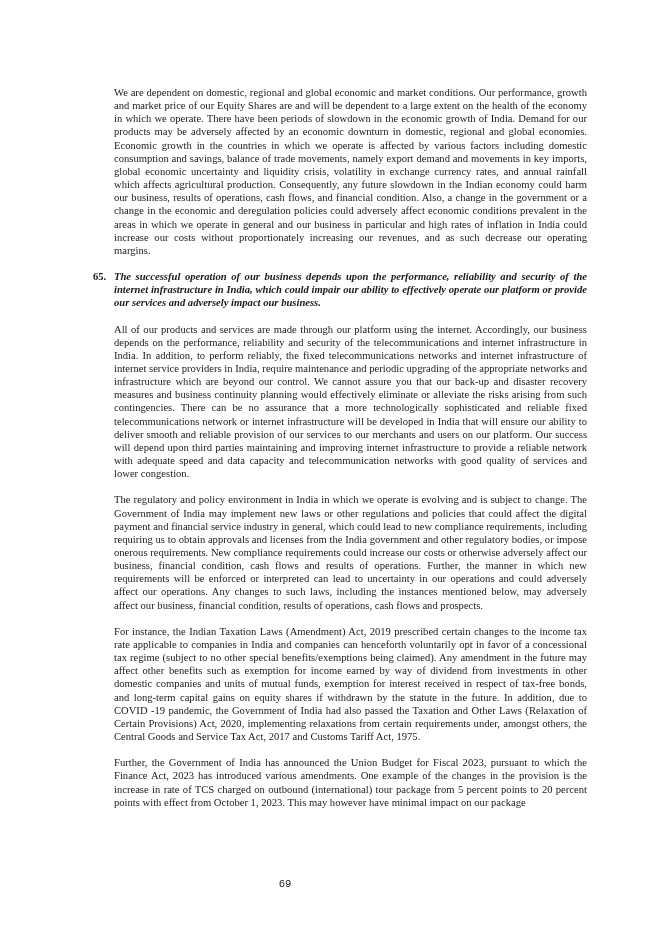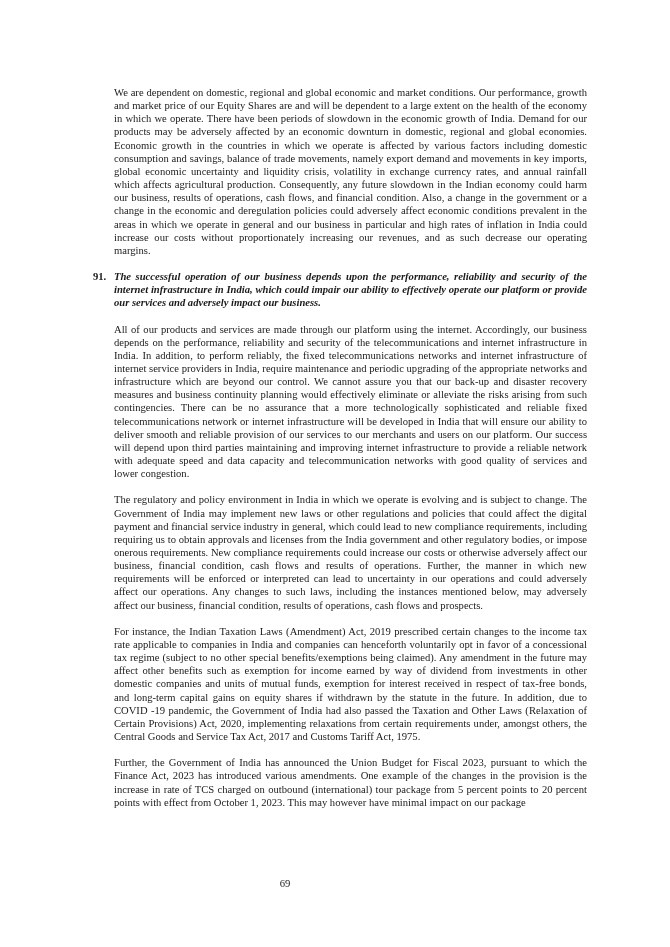--- a/index.html
+++ b/index.html
@@ -47,34 +47,34 @@
       font-style: normal;
       font-weight: bold;
     }
     .page-number {
       position: absolute;
       left: 0;
       width: 570px;
       top: 878px;
       text-align: center;
       font-size: 10.6px;
-      font-family: Liberation Serif, serif;
+      font-family: Liberation Mono, monospace;
       color: #1a1a1a;
     }
   </style>
 </head>
 <body>
 
 <div class="page">
   <div class="content">
 
     <p class="para">We are dependent on domestic, regional and global economic and market conditions. Our performance, growth and market price of our Equity Shares are and will be dependent to a large extent on the health of the economy in which we operate. There have been periods of slowdown in the economic growth of India. Demand for our products may be adversely affected by an economic downturn in domestic, regional and global economies. Economic growth in the countries in which we operate is affected by various factors including domestic consumption and savings, balance of trade movements, namely export demand and movements in key imports, global economic uncertainty and liquidity crisis, volatility in exchange currency rates, and annual rainfall which affects agricultural production. Consequently, any future slowdown in the Indian economy could harm our business, results of operations, cash flows, and financial condition. Also, a change in the government or a change in the economic and deregulation policies could adversely affect economic conditions prevalent in the areas in which we operate in general and our business in particular and high rates of inflation in India could increase our costs without proportionately increasing our revenues, and as such decrease our operating margins.</p>
 
     <div class="item-heading">
-      <span class="item-number">91.</span>
+      <span class="item-number">65.</span>
       <span>The successful operation of our business depends upon the performance, reliability and security of the internet infrastructure in India, which could impair our ability to effectively operate our platform or provide our services and adversely impact our business.</span>
     </div>
     <p class="para">All of our products and services are made through our platform using the internet. Accordingly, our business depends on the performance, reliability and security of the telecommunications and internet infrastructure in India. In addition, to perform reliably, the fixed telecommunications networks and internet infrastructure of internet service providers in India, require maintenance and periodic upgrading of the appropriate networks and infrastructure which are beyond our control. We cannot assure you that our back-up and disaster recovery measures and business continuity planning would effectively eliminate or alleviate the risks arising from such contingencies. There can be no assurance that a more technologically sophisticated and reliable fixed telecommunications network or internet infrastructure will be developed in India that will ensure our ability to deliver smooth and reliable provision of our services to our merchants and users on our platform. Our success will depend upon third parties maintaining and improving internet infrastructure to provide a reliable network with adequate speed and data capacity and telecommunication networks with good quality of services and lower congestion.</p>
 
     <p class="para">The regulatory and policy environment in India in which we operate is evolving and is subject to change. The Government of India may implement new laws or other regulations and policies that could affect the digital payment and financial service industry in general, which could lead to new compliance requirements, including requiring us to obtain approvals and licenses from the India government and other regulatory bodies, or impose onerous requirements. New compliance requirements could increase our costs or otherwise adversely affect our business, financial condition, cash flows and results of operations. Further, the manner in which new requirements will be enforced or interpreted can lead to uncertainty in our operations and could adversely affect our operations. Any changes to such laws, including the instances mentioned below, may adversely affect our business, financial condition, results of operations, cash flows and prospects.</p>
     <p class="para">For instance, the Indian Taxation Laws (Amendment) Act, 2019 prescribed certain changes to the income tax rate applicable to companies in India and companies can henceforth voluntarily opt in favor of a concessional tax regime (subject to no other special benefits/exemptions being claimed). Any amendment in the future may affect other benefits such as exemption for income earned by way of dividend from investments in other domestic companies and units of mutual funds, exemption for interest received in respect of tax-free bonds, and long-term capital gains on equity shares if withdrawn by the statute in the future. In addition, due to COVID -19 pandemic, the Government of India had also passed the Taxation and Other Laws (Relaxation of Certain Provisions) Act, 2020, implementing relaxations from certain requirements under, amongst others, the Central Goods and Service Tax Act, 2017 and Customs Tariff Act, 1975.</p>
     <p class="para">Further, the Government of India has announced the Union Budget for Fiscal 2023, pursuant to which the Finance Act, 2023 has introduced various amendments. One example of the changes in the provision is the increase in rate of TCS charged on outbound (international) tour package from 5 percent points to 20 percent points with effect from October 1, 2023. This may however have minimal impact on our package</p>
 
   </div>
 

